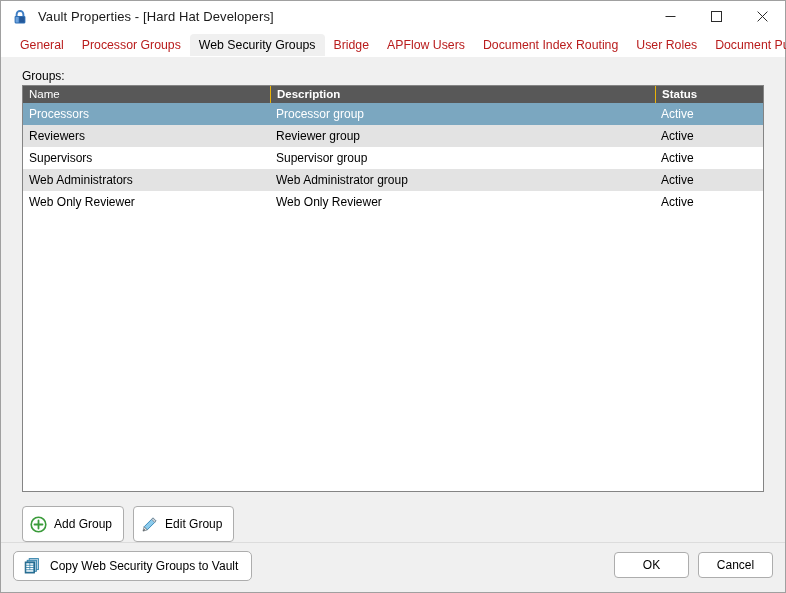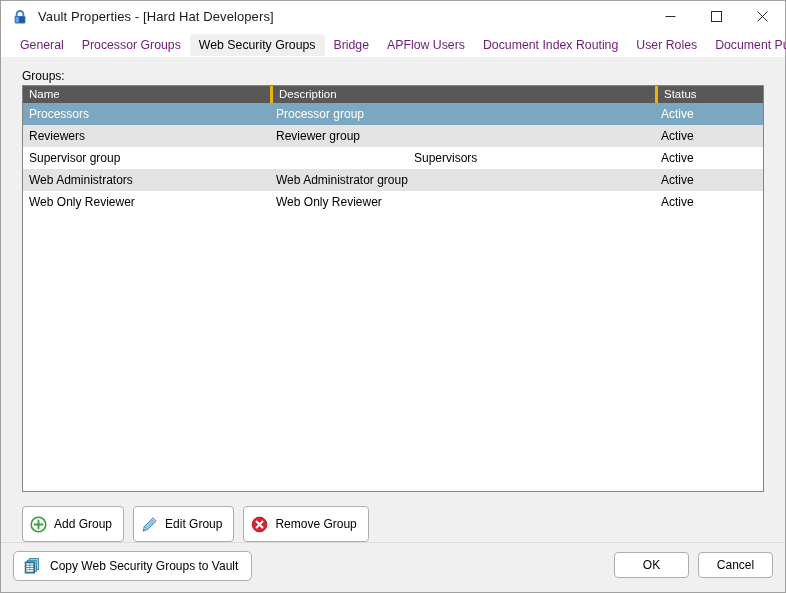--- a/index.html
+++ b/index.html
@@ -87,21 +87,21 @@
     position: absolute;
     left: 0; right: 0; bottom: 0;
     height: 1px;
     background: #ffffff;
   }
   .tab {
     height: 23px;
     line-height: 23px;
     padding: 0 9px;
     font-size: 12.3px;
-    color: #701a75;
+    color: #b91c1c;
     white-space: nowrap;
     background: transparent;
     border: none;
     border-radius: 4px 4px 0 0;
     box-sizing: border-box;
   }
   .tab.active {
     background: #f0f0f0;
     color: #000;
   }
@@ -144,21 +144,22 @@
   .hcell {
     height: 17px;
     line-height: 17px;
     box-sizing: border-box;
     padding-left: 6px;
     overflow: hidden;
     white-space: nowrap;
     position: relative;
   }
   .hcell + .hcell {
-    border-left: 3px solid #eab308;
+    border-left: 1px solid #eab308;
+    font-weight: bold;
   }
   .hcell.c-name { width: 247px; flex: 0 0 247px; }
   .hcell.c-desc { width: 385px; flex: 0 0 385px; }
   .hcell.c-status { flex: 1 1 auto; }
 
   .row {
     display: flex;
     height: 22px;
     font-size: 12px;
     color: #000;
@@ -320,22 +321,22 @@
         <div class="cell c-status">Active</div>
       </div>
 
       <div class="row alt">
         <div class="cell c-name">Reviewers</div>
         <div class="cell c-desc">Reviewer group</div>
         <div class="cell c-status">Active</div>
       </div>
 
       <div class="row">
+        <div class="cell c-name">Supervisors</div>
         <div class="cell c-desc">Supervisor group</div>
-        <div class="cell c-name">Supervisors</div>
         <div class="cell c-status">Active</div>
       </div>
 
       <div class="row alt">
         <div class="cell c-name">Web Administrators</div>
         <div class="cell c-desc">Web Administrator group</div>
         <div class="cell c-status">Active</div>
       </div>
 
       <div class="row">
@@ -363,30 +364,20 @@
           <svg width="17" height="17" viewBox="0 0 17 17">
             <path d="M12.0 1.9 L15.1 5.0 L6.2 13.9 L3.1 10.8 Z" fill="#8ccbec" stroke="#2f82b5" stroke-width="0.9" stroke-linejoin="round"></path>
             <path d="M12.0 1.9 L15.1 5.0 L13.7 6.4 L10.6 3.3 Z" fill="#cfd6dc" stroke="#7a8791" stroke-width="0.8" stroke-linejoin="round"></path>
             <path d="M3.1 10.8 L6.2 13.9 L2.0 15.1 Z" fill="#f0f0f0" stroke="#6d7880" stroke-width="0.8" stroke-linejoin="round"></path>
             <path d="M2.0 15.1 L3.2 13.0 L4.1 14.0 Z" fill="#3b3b3b"></path>
           </svg>
         </span>
         <span>Edit Group</span>
       </button>
 
-      <button class="ibtn">
-        <span class="bicon">
-          <svg width="17" height="17" viewBox="0 0 17 17">
-            <circle cx="8.5" cy="8.5" r="7.4" fill="#d9232e"></circle>
-            <circle cx="8.5" cy="8.5" r="7.4" fill="none" stroke="#a8101a" stroke-width="0.8"></circle>
-            <path d="M5.6 5.6 L11.4 11.4 M11.4 5.6 L5.6 11.4" stroke="#ffffff" stroke-width="2.1" stroke-linecap="round"></path>
-          </svg>
-        </span>
-        <span>Remove Group</span>
-      </button>
 
     </div>
   </div>
 
   <div id="footer">
 
     <button id="copy-btn">
       <span class="bicon">
         <svg width="18" height="18" viewBox="0 0 18 18">
           <rect x="6.2" y="1.6" width="9.2" height="11.0" fill="#bfd8e6" stroke="#2d7fa8" stroke-width="0.9"></rect>

